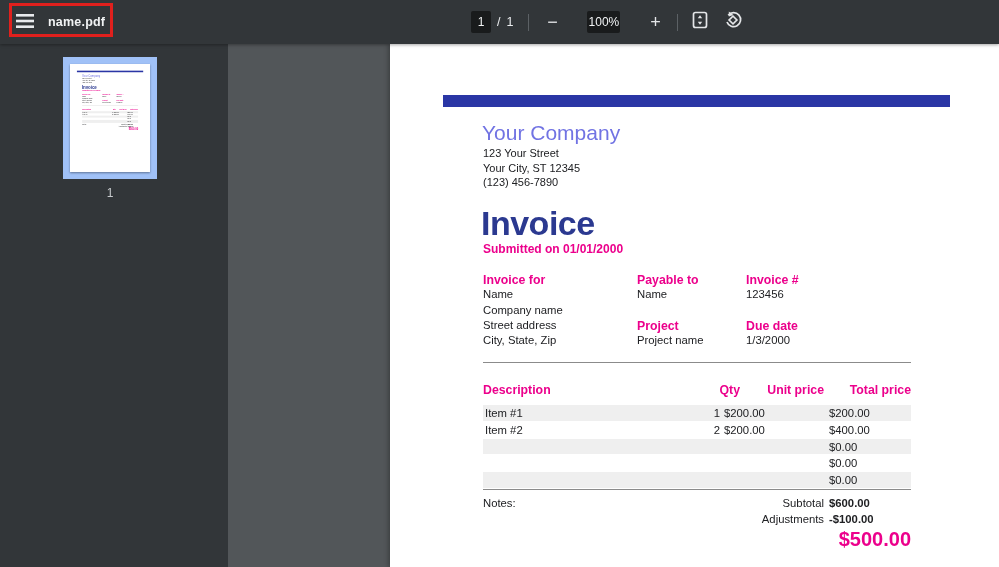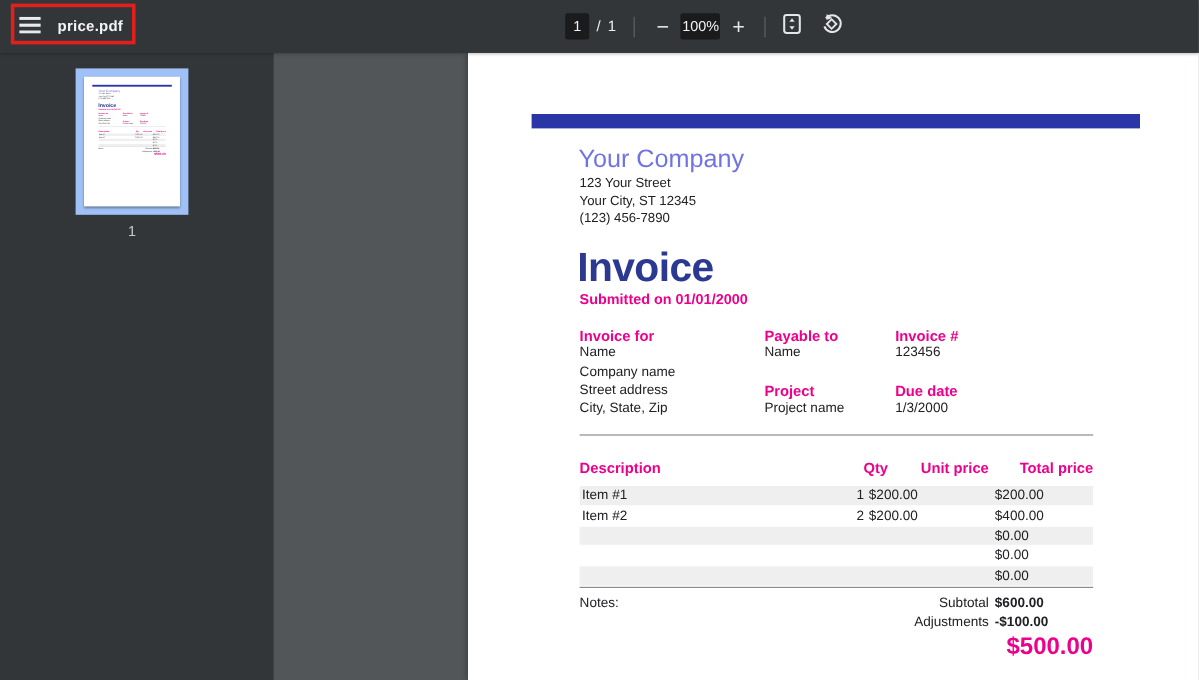--- a/index.html
+++ b/index.html
@@ -29,21 +29,21 @@
   .center-controls {
     position:absolute; left:471px; top:0; height:44px;
     display:flex; align-items:center;
   }
   .tb-field {
     background:#191b1c; color:#f1f3f4; border:none; border-radius:2px;
     height:22px; font-size:12px; text-align:center;
     display:flex; align-items:center; justify-content:center;
   }
   .page-field { width:20px; margin-right:6px; }
-  .zoom-field { width:33px; margin:0 3px; }
+  .zoom-field { width:33px; margin:0 23px; }
   .tb-text { color:#eceef0; font-size:12.5px; }
   .page-sep { margin-right:6px; }
   .tb-divider { width:1px; height:17px; background:#5c6165; }
   .d1 { margin-left:15px; margin-right:11px; }
   .d2 { margin-left:10px; margin-right:10px; }
   .tb-btn {
     width:24px; height:24px; background:transparent; border:none; cursor:pointer;
     color:#e4e6e8; font-size:18px; line-height:22px;
     display:flex; align-items:center; justify-content:center; border-radius:50%;
   }
@@ -128,21 +128,21 @@
 <div class="toolbar">
   <button class="menu-btn">
     <span>
       <svg width="18" height="14" viewBox="0 0 18 14">
         <rect x="0" y="0" width="18" height="2.6" fill="#e8eaed"></rect>
         <rect x="0" y="5.7" width="18" height="2.6" fill="#e8eaed"></rect>
         <rect x="0" y="11.4" width="18" height="2.6" fill="#e8eaed"></rect>
       </svg>
     </span>
   </button>
-  <div class="doc-title">price.pdf</div>
+  <div class="doc-title">name.pdf</div>
   <div class="annotation-box"></div>
 
   <div class="center-controls">
     <div class="tb-field page-field">1</div>
     <span class="tb-text page-sep">/</span>
     <span class="tb-text">1</span>
     <div class="tb-divider d1"></div>
     <button class="tb-btn">
         <span>−</span>
       </button>

